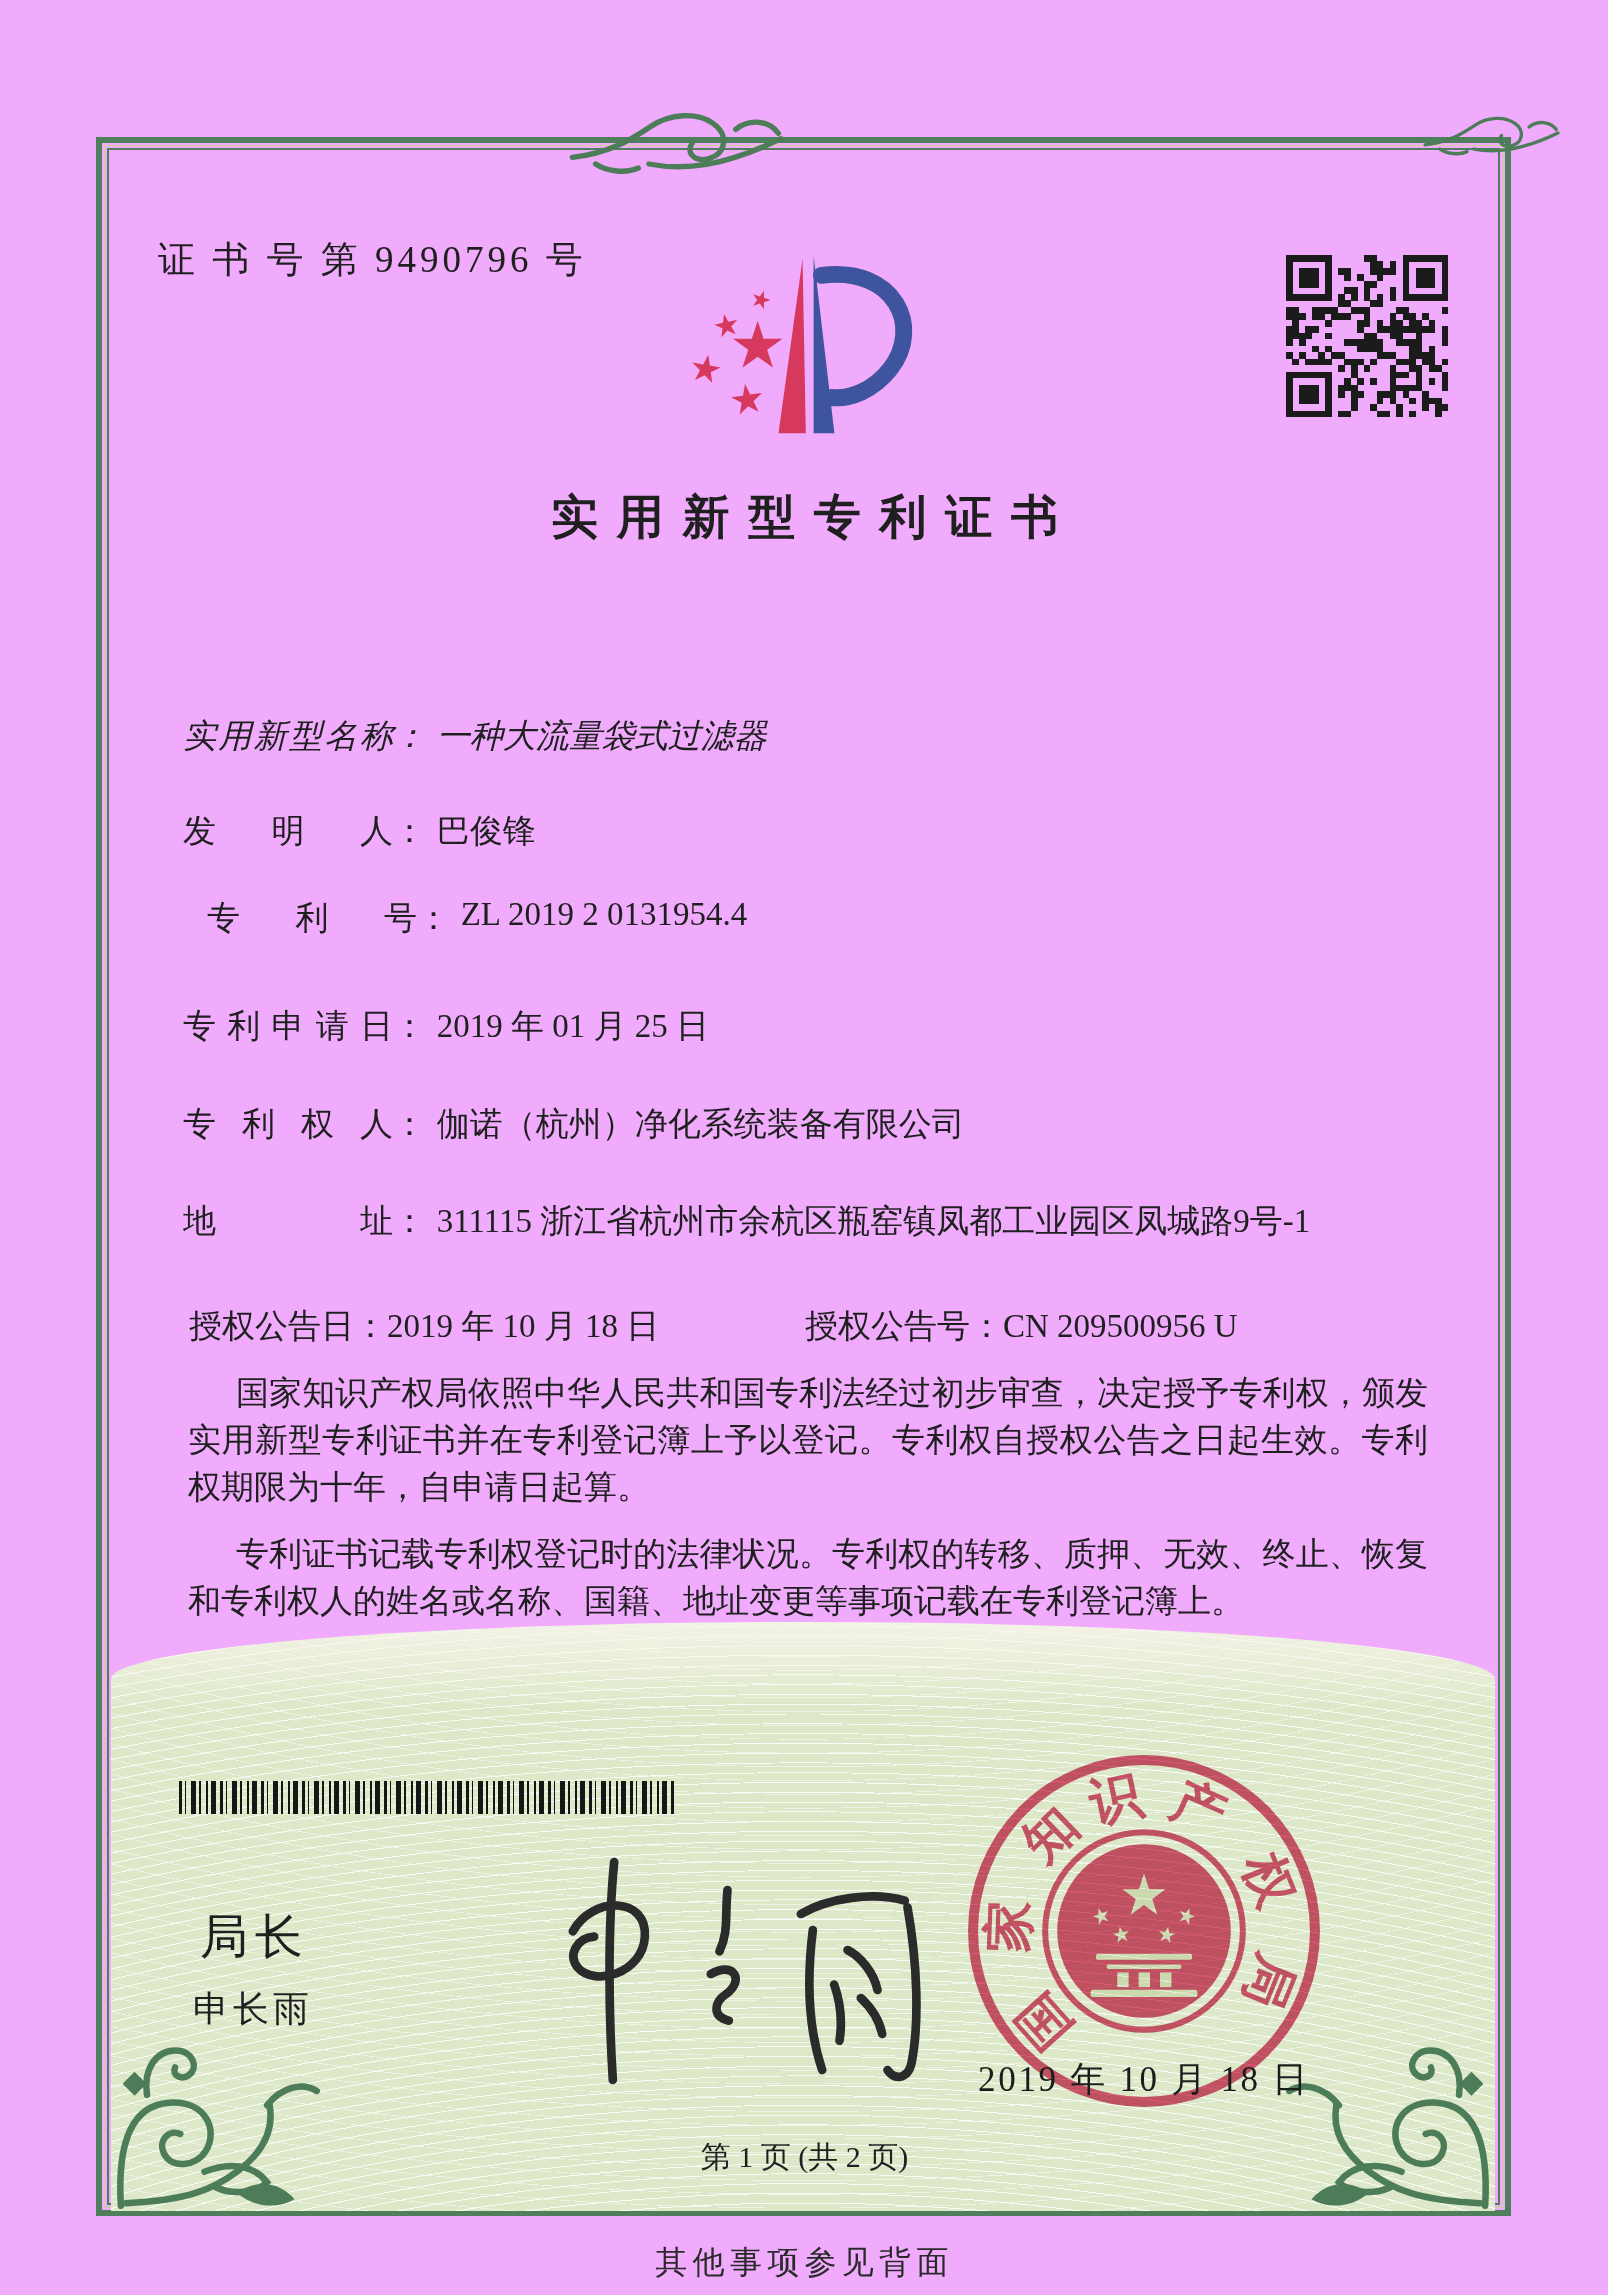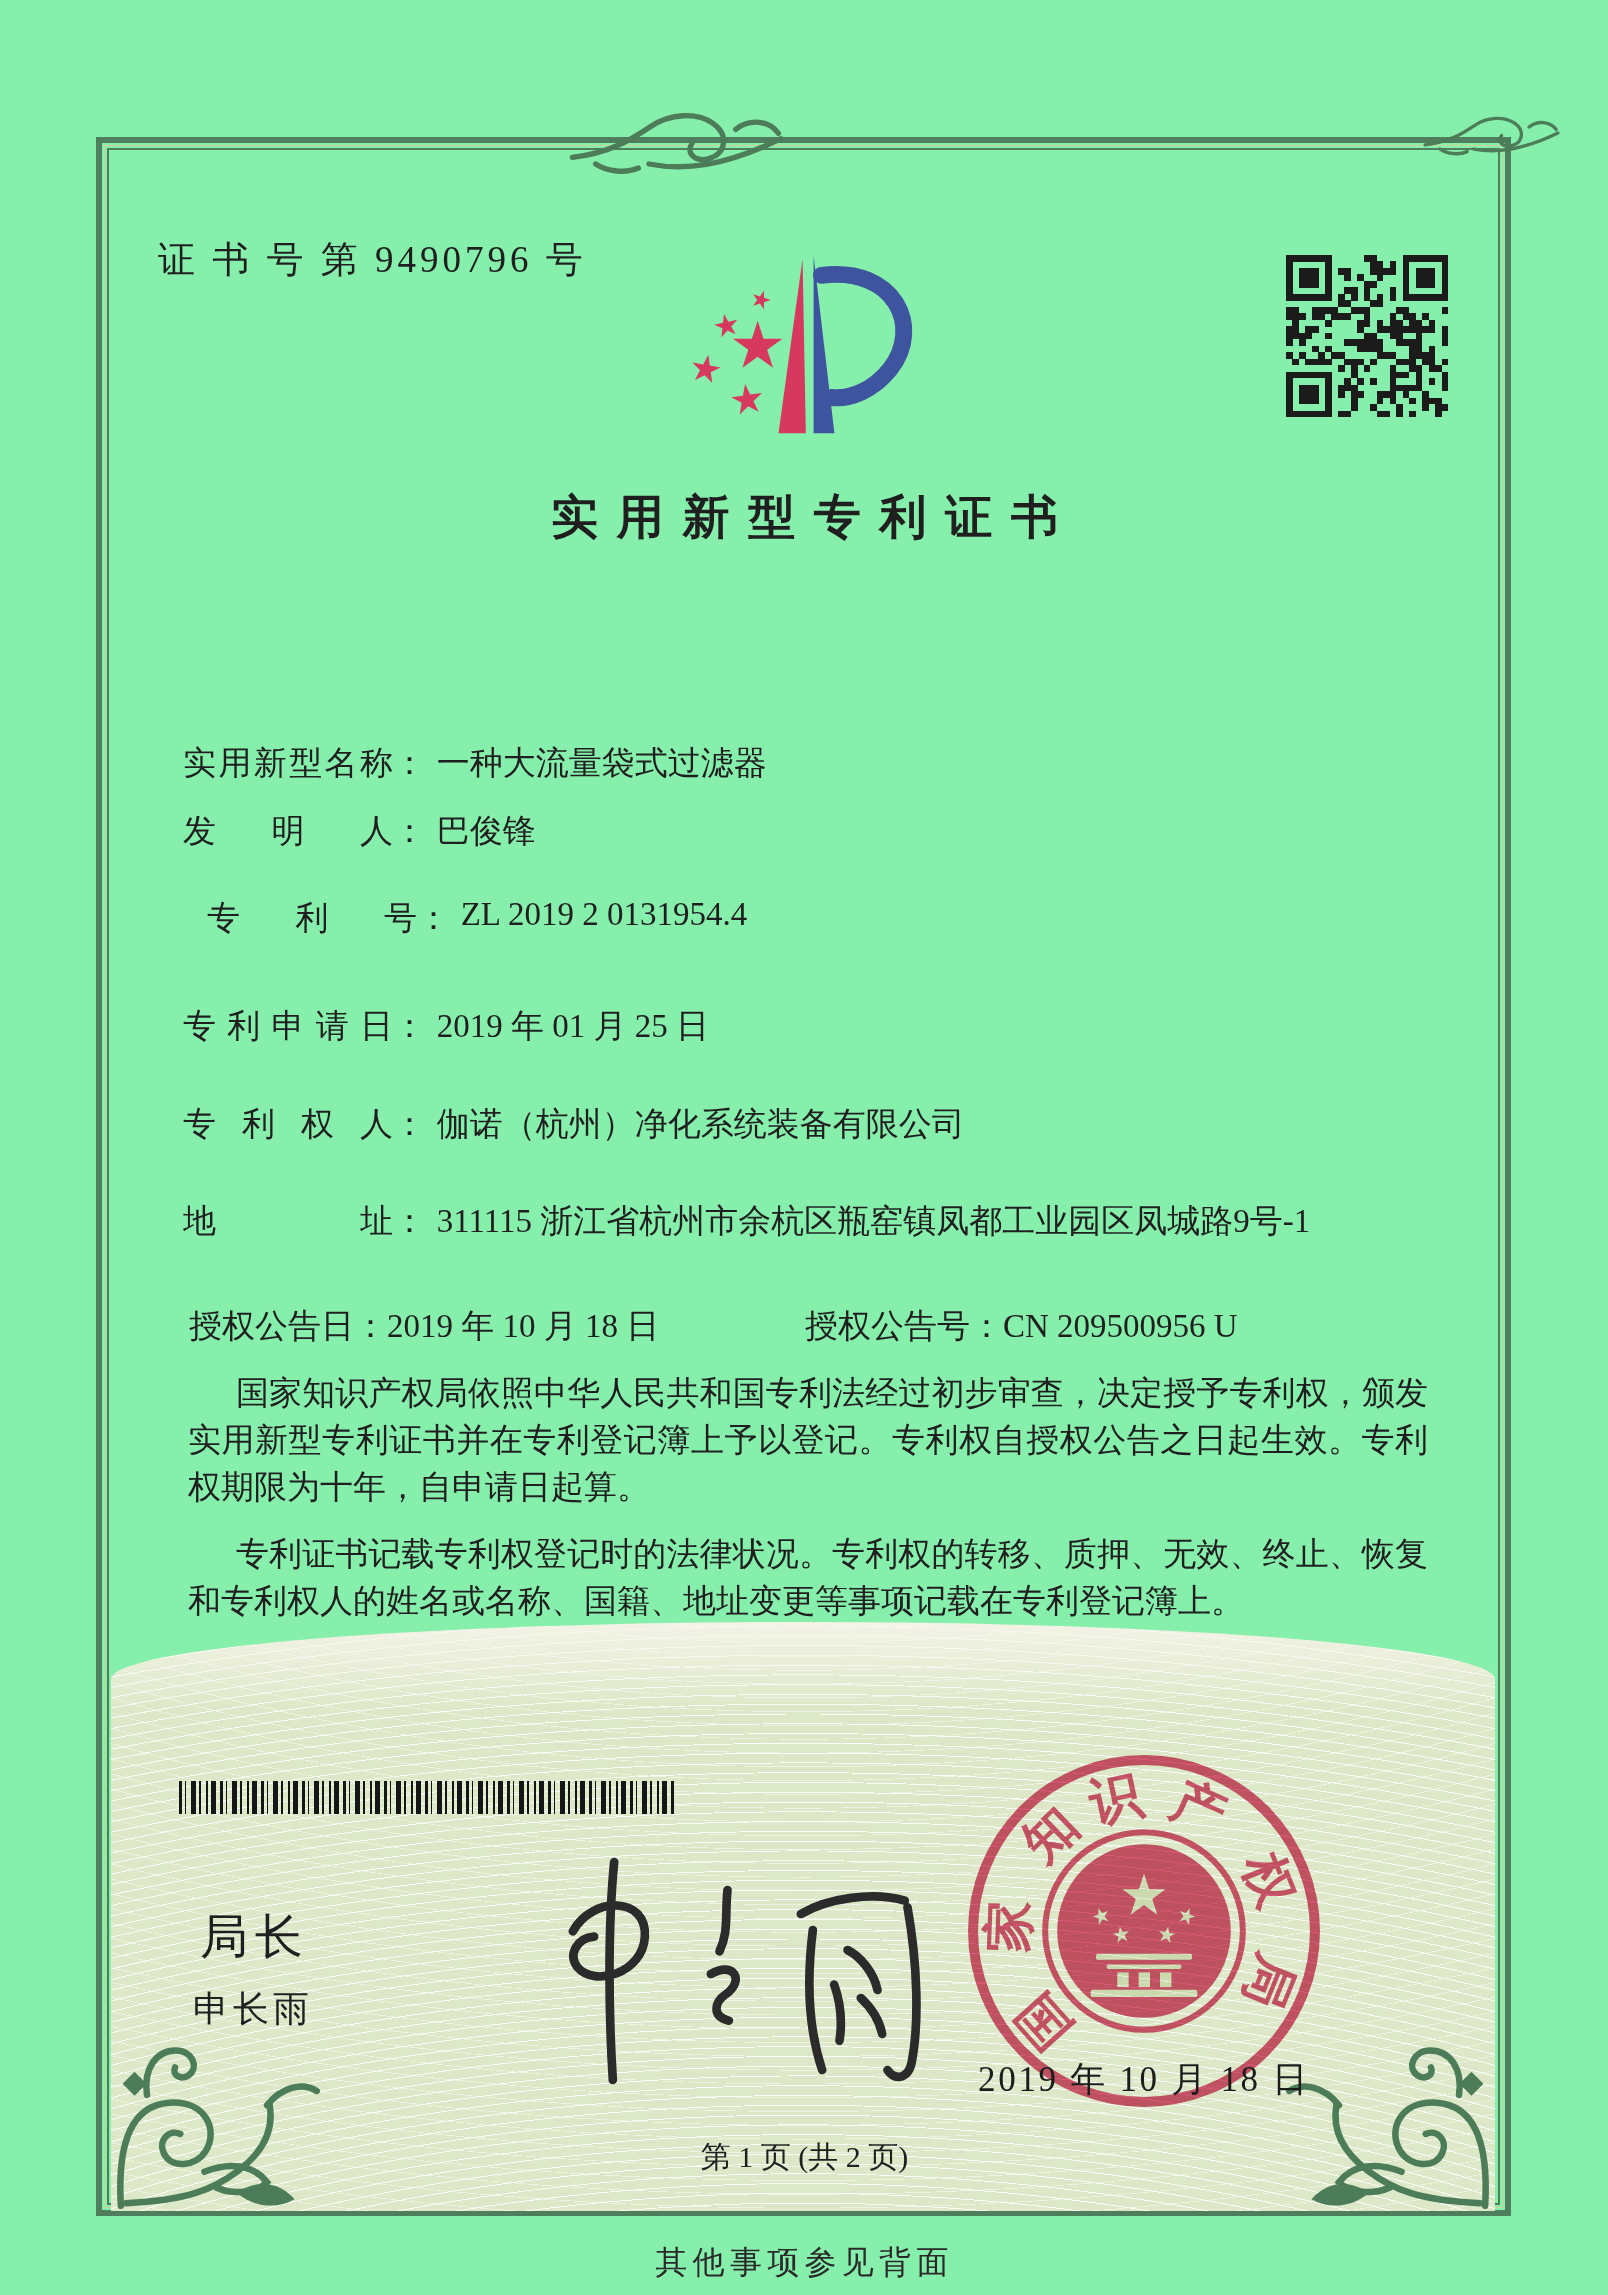--- a/index.html
+++ b/index.html
@@ -1,19 +1,19 @@
 <!DOCTYPE html>
 <html style="font-size:10.7px"><head>
 <meta charset="utf-8">
 <style>
   html,body{margin:0;padding:0;background:#9a9a92;}
   .page{
     position:relative;
     width:1609px;height:2295px;
-    background:#86efac;
+    background:#f0abfc;
     overflow:hidden;
     font-family:"Liberation Serif","DejaVu Serif",serif;
     color:#1f1f1f;
   }
   
   .frame{
     position:absolute;left:96px;top:137px;width:1415px;height:2079px;
     border:6px solid #4e7e5b;box-sizing:border-box;
   }
   .frame::before{content:"";position:absolute;inset:2px;border:1.3px solid #cdd193;}
@@ -32,21 +32,21 @@
   .cert-no{position:absolute;left:158px;top:235px;font-size:37px;letter-spacing:4px;}
   .title{position:absolute;left:0;right:0;top:486px;text-align:center;
          font-size:47px;font-weight:bold;letter-spacing:18.7px;text-indent:18.7px;}
   .row{position:absolute;left:183px;font-size:33px;white-space:nowrap;}
   .row .flabel{display:inline-block;width:210px;text-align:justify;text-align-last:justify;
                -moz-text-align-last:justify;vertical-align:top;}
   .row .colon{vertical-align:top;}
   .row .fvalue{margin-left:10.7px;vertical-align:top;}
   .row.wrap{white-space:normal;}
   .row.wrap .fvalue{display:inline-block;width:988px;line-height:44px;}
-  .r0{top:741px;} .r1{top:809px;} .r2{top:896px;margin-left:24px;} .r3{top:1004px;}
+  .r0{top:714px;font-style:italic;} .r1{top:809px;} .r2{top:896px;margin-left:24px;} .r3{top:1004px;}
   .r4{top:1102px;} .r5{top:1199px;}
   .grant1{position:absolute;left:189px;top:1304px;font-size:33px;white-space:nowrap;}
   .grant2{position:absolute;left:805px;top:1304px;font-size:33px;white-space:nowrap;}
   .body-text{position:absolute;left:188px;top:1370px;width:1240px;
              font-size:33px;line-height:47px;text-align:justify;}
   .body-text p{margin:0;text-indent:48px;}
   .body-text p + p{margin-top:20px;font-family:Liberation Serif, serif;}
   
   .barcode{
     position:absolute;left:179px;top:1781px;width:496px;height:33px;

